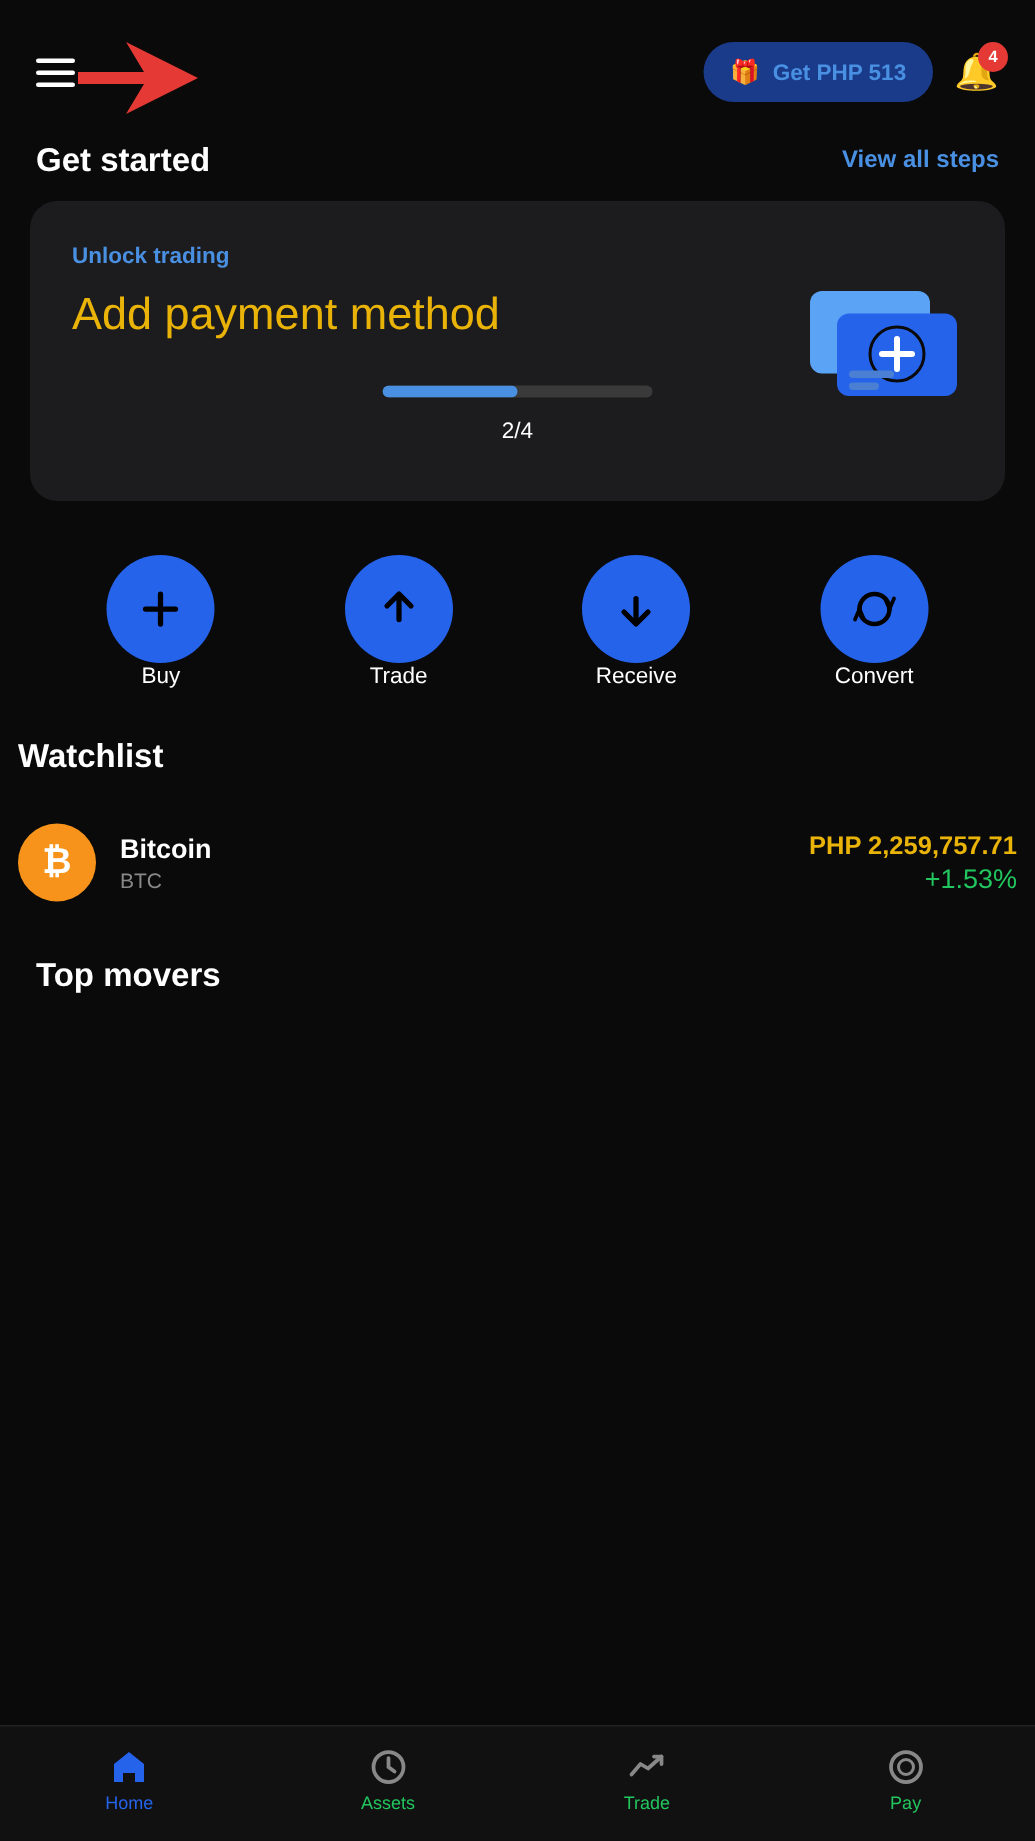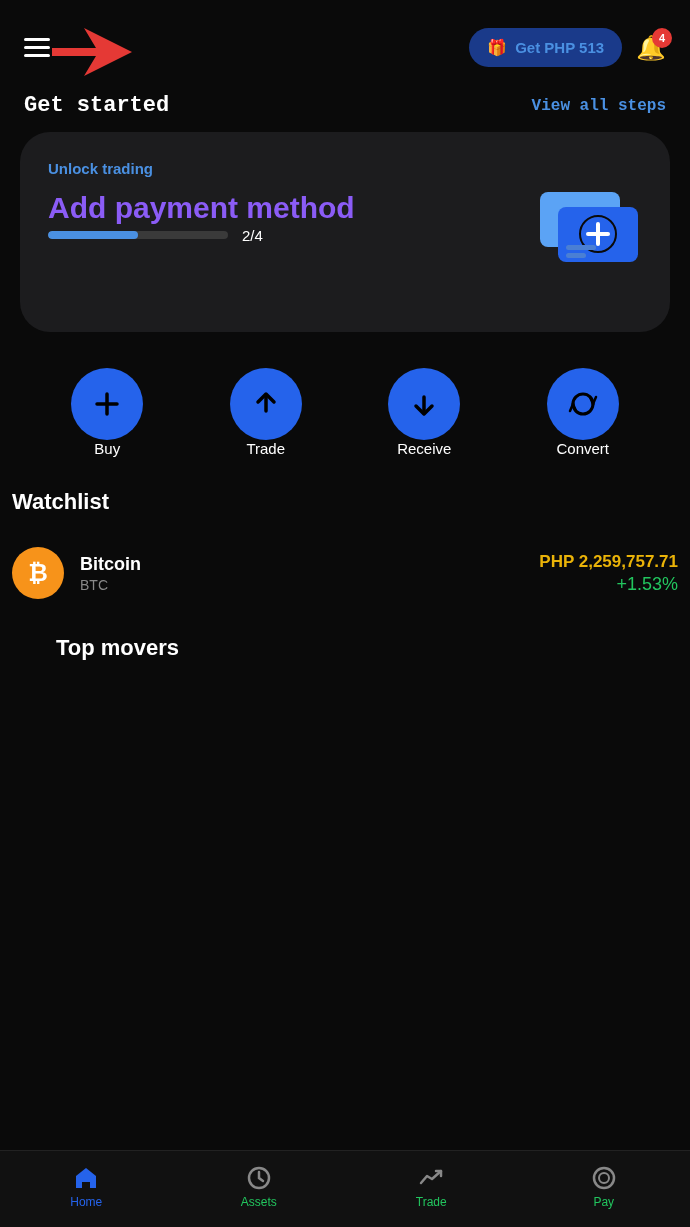--- a/index.html
+++ b/index.html
@@ -90,61 +90,62 @@
       align-items: center;
       justify-content: center;
     }
 
     
     .section-header {
       display: flex;
       align-items: center;
       justify-content: space-between;
       padding: 10px 24px 14px;
-      font-family: Liberation Mono, monospace;
     }
     .section-title {
       font-size: 22px;
       font-weight: 700;
       color: #fff;
     }
     .view-all-link {
       color: #4a90e2;
       font-size: 16px;
       font-weight: 600;
       cursor: pointer;
     }
 
     
     .card {
       margin: 0 20px 28px;
       background: #1c1c1e;
-      border-radius: 30px;
+      border-radius: 18px;
       padding: 28px 28px 24px;
       position: relative;
       overflow: hidden;
       min-height: 200px;
     }
     .card-label {
       color: #4a90e2;
       font-size: 15px;
       font-weight: 600;
       margin-bottom: 12px;
     }
     .card-title {
       font-size: 30px;
-      font-weight: 700;
-      color: #8b5cf6;
+      font-weight: 400;
+      color: #eab308;
       line-height: 1.25;
       max-width: 60%;
+      margin-bottom: 28px;
     }
     .progress-row {
       display: flex;
       align-items: center;
       gap: 14px;
+      flex-direction: column;
     }
     .progress-bar-bg {
       width: 180px;
       height: 8px;
       background: #3a3a3a;
       border-radius: 4px;
       overflow: hidden;
     }
     .progress-bar-fill {
       height: 100%;
@@ -248,21 +249,20 @@
     }
 
     
     .top-movers-section {
       padding: 24px 24px 0;
     }
     .top-movers-title {
       font-size: 22px;
       font-weight: 700;
       color: #fff;
-      margin-left: 32px;
     }
 
     
     .bottom-nav {
       position: fixed;
       bottom: 0;
       left: 0;
       width: 690px;
       background: #111;
       border-top: 1px solid #222;

